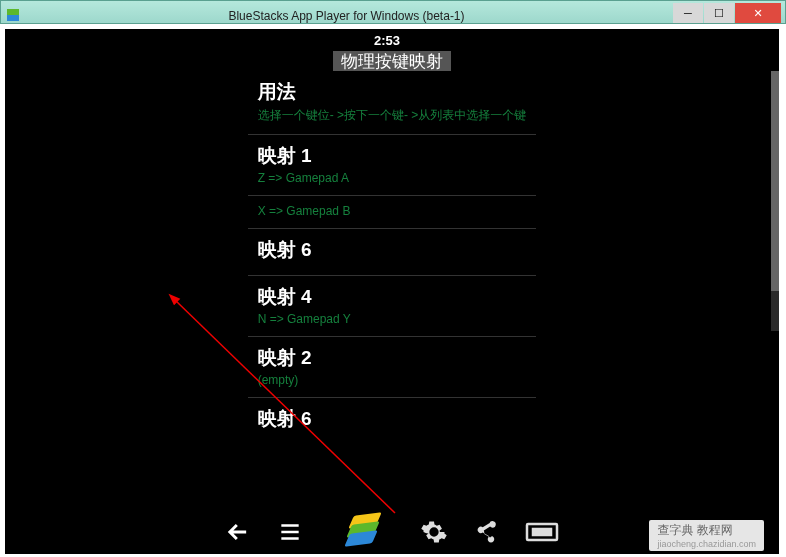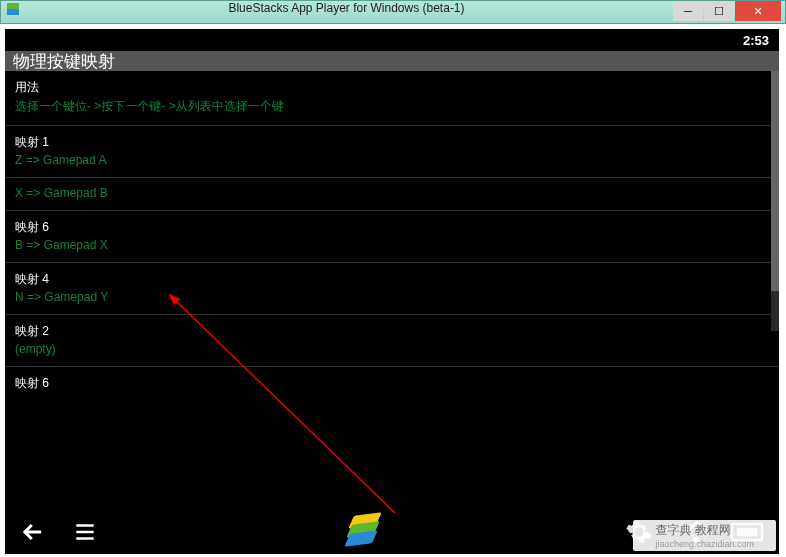--- a/index.html
+++ b/index.html
@@ -9,21 +9,21 @@
       font-family: "Microsoft YaHei", Arial, sans-serif;
       background: #fff;
       overflow: hidden;
       position: relative;
     }
     
     .titlebar {
       height: 24px;
       background: linear-gradient(to bottom, #b5e8dc, #9dd8cc);
       display: flex;
-      align-items: flex-start;
+      align-items: flex-end;
       padding: 0 4px;
       border: 1px solid #5aa090;
     }
     .titlebar-title {
       flex: 1;
       text-align: center;
       font-size: 12px;
       color: #222;
     }
     .win-btn {
@@ -41,20 +41,21 @@
     .win-close { background: #e04a3f; color: #fff; width: 46px; }
     
     .app-shell {
       position: relative;
       background: #000;
       margin: 5px;
       width: 774px;
       height: 525px;
       display: flex;
       flex-direction: column;
+      align-items: center;
     }
     
     .statusbar {
       height: 22px;
       background: #000;
       color: #fff;
       display: flex;
       justify-content: flex-end;
       align-items: center;
       padding-right: 10px;
@@ -78,22 +79,22 @@
       background: #000;
     }
     
     .list-item {
       padding: 8px 10px 10px 10px;
       border-bottom: 1px solid #333;
       color: #fff;
       cursor: pointer;
     }
     .item-title {
-      font-size: 12px;
-      font-weight: 400;
+      font-size: 19px;
+      font-weight: 700;
       margin-bottom: 2px;
     }
     .item-subtitle {
       font-size: 12px;
       color: #15803d;
     }
     
     .scrollbar-track {
       position: absolute;
       right: 0;
@@ -146,24 +147,24 @@
     .annotation-arrow {
       position: absolute;
       top: 288px;
       left: 165px;
       pointer-events: none;
       z-index: 100;
     }
     
     .watermark {
       position: absolute;
-      right: 10px;
+      right: 22px;
       bottom: 6px;
       background: rgba(255,255,255,0.9);
-      padding: 2px 22px;
+      padding: 2px 8px;
       font-size: 12px;
       color: #666;
       border-radius: 2px;
       z-index: 200;
     }
     .watermark .sub {
       font-size: 9px;
       color: #999;
       display: block;
       text-align: right;
@@ -206,21 +207,20 @@
       <div class="item-title">映射 1</div>
       <div class="item-subtitle">Z =&gt; Gamepad A</div>
     </div>
 
     <div class="list-item">
       <div class="item-subtitle">X =&gt; Gamepad B</div>
     </div>
 
     <div class="list-item">
       <div class="item-title">映射 6</div>
-      <div class="item-subtitle">B =&gt; Gamepad X</div>
     </div>
 
     <div class="list-item">
       <div class="item-title">映射 4</div>
       <div class="item-subtitle">N =&gt; Gamepad Y</div>
     </div>
 
     <div class="list-item">
       <div class="item-title">映射 2</div>
       <div class="item-subtitle">(empty)</div>

